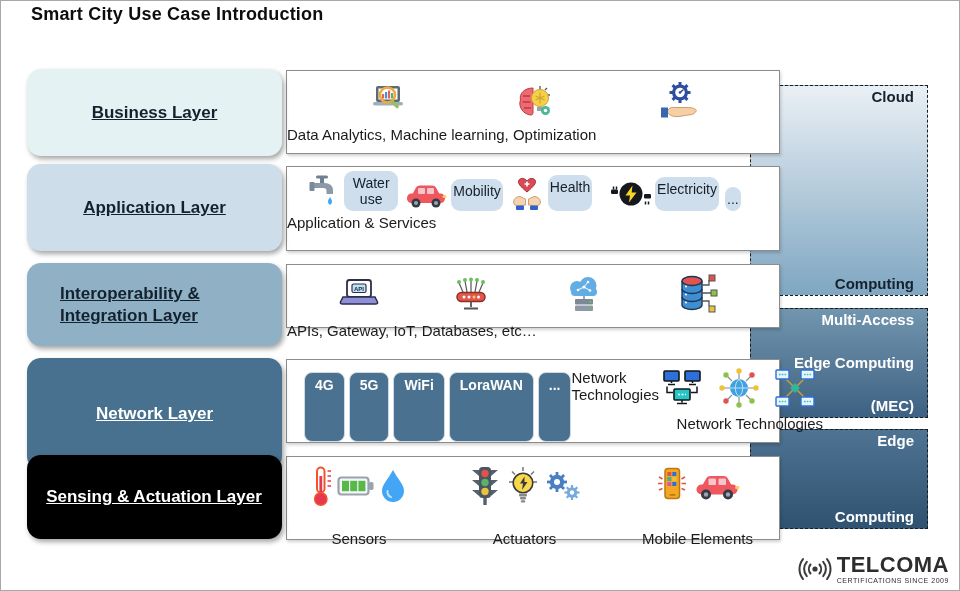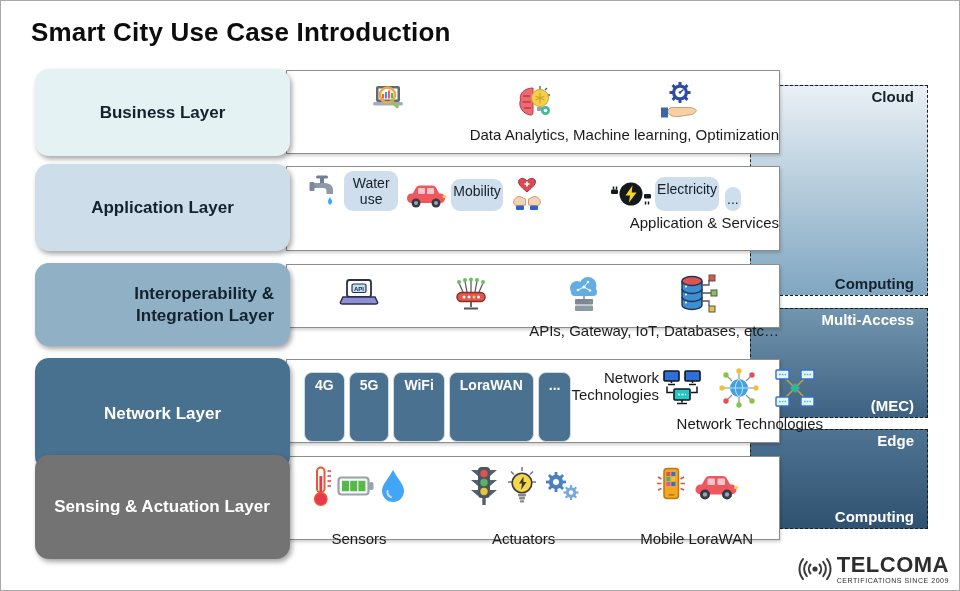--- a/index.html
+++ b/index.html
@@ -1,34 +1,34 @@
 <!DOCTYPE html>
 <html><head>
 <meta charset="utf-8">
 <style>
   html,body{margin:0;padding:0;background:#ffffff;}
   .canvas{
     position:relative;width:960px;height:591px;box-sizing:border-box;
     background:#fff;border:1px solid #a8a8a8;overflow:hidden;
     font-family:"Liberation Sans", sans-serif;color:#161616;
   }
-  .title{position:absolute;left:30px;top:16px;font-size:26px;font-weight:bold;color:#0d0d0d;letter-spacing:.2px;}
+  .title{position:absolute;left:30px;top:3px;font-size:18px;font-weight:bold;color:#0d0d0d;letter-spacing:.2px;}
 
   
   .label-box{
-    position:absolute;left:34px;width:255px;border-radius:14px;z-index:3;
-    display:flex;align-items:center;justify-content:center;text-align:right;
+    position:absolute;left:26px;width:255px;border-radius:14px;z-index:3;
+    display:flex;align-items:center;justify-content:center;text-align:left;
     font-weight:bold;font-size:17px;line-height:1.25;padding:0 16px;box-sizing:border-box;
-    box-shadow:2px 3px 5px rgba(0,0,0,.35);color:#14222e;
+    box-shadow:2px 3px 5px rgba(0,0,0,.35);color:#14222e;text-decoration:underline;
   }
   .lb-business{top:68px;height:87px;background:#e4f2f4;}
   .lb-application{top:163px;height:87px;background:#cddeea;}
   .lb-interoperability{top:262px;height:83px;background:#8fb0c5;padding-left:33px;}
   .lb-network{top:357px;height:112px;background:#47718f;color:#fff;}
-  .lb-sensing{top:454px;height:104px;background:#737373;color:#fff;padding-left:15px;}
+  .lb-sensing{top:454px;height:84px;background:#000000;color:#fff;padding-left:15px;}
 
   
   .right-box{
     position:absolute;left:749px;width:178px;z-index:1;box-sizing:border-box;
     border:1.6px dashed #1c1c1c;display:flex;flex-direction:column;justify-content:space-between;
     text-align:right;padding-right:13px;font-weight:bold;font-size:15px;line-height:1.45;
   }
   .rb-cloud{top:84px;height:211px;background:linear-gradient(#eaf0f5,#7fa6c1);color:#15222e;}
   .rb-mec{top:307px;height:110px;background:linear-gradient(#7296ae,#3d6182);color:#fff;}
   .rb-edge{top:428px;height:100px;background:linear-gradient(#4f7392,#2e5270);color:#fff;}
@@ -39,21 +39,21 @@
     position:absolute;left:285px;width:494px;z-index:2;box-sizing:border-box;
     background:#fff;border:1px solid #8d8d8d;box-shadow:1px 2px 3px rgba(0,0,0,.18);
     display:flex;flex-direction:column;
   }
   .cb-business{top:69px;height:84px;}
   .cb-application{top:165px;height:85px;}
   .cb-interoperability{top:263px;height:64px;}
   .cb-network{top:358px;height:84px;}
   .cb-sensing{top:455px;height:84px;}
 
-  .caption{font-size:15px;color:#1b1b1b;text-align:right;}
+  .caption{font-size:15px;color:#1b1b1b;text-align:left;}
 
   
   .biz-icons{display:flex;justify-content:center;align-items:flex-end;gap:104px;margin-top:7px;height:44px;}
   .cb-business .caption{margin-top:4px;}
 
   
   .app-cols{display:flex;align-items:flex-end;gap:6px;padding:4px 16px 0 16px;}
   .app-col{flex:1;display:flex;flex-direction:row;align-items:center;gap:3px;}
   .app-col.dots{flex:0 0 38px;}
   .pill-light{
@@ -99,20 +99,21 @@
 <div class="canvas">
 
   <div class="title">Smart City Use Case Introduction</div>
 
   <div class="right-box rb-cloud">
     <span class="rb-line">Cloud</span>
     <span class="rb-line">Computing</span>
   </div>
   <div class="right-box rb-mec">
     <span class="rb-line">Multi-Access</span>
+    <span class="rb-line">Edge Computing</span>
     <span class="rb-line">(MEC)</span>
   </div>
   <div class="right-box rb-edge">
     <span class="rb-line">Edge</span>
     <span class="rb-line">Computing</span>
   </div>
 
   <div class="label-box lb-business">Business Layer</div>
   <div class="label-box lb-application">Application Layer</div>
   <div class="label-box lb-interoperability">Interoperability &amp; Integration Layer</div>
@@ -200,20 +201,21 @@
         <span>
           <svg width="36" height="36" viewBox="0 0 36 36">
             <path d="M18 17 C11.5 11.5 8 8 10 5 C11.8 2.4 16 3.2 18 6 C20 3.2 24.2 2.4 26 5 C28 8 24.5 11.5 18 17 Z" fill="#d94a55" stroke="#a8303a" stroke-width="1"></path>
             <path d="M18 6.5 v5 M15.5 9 h5" stroke="#ffffff" stroke-width="1.6" fill="none"></path>
             <path d="M4.5 27 q1 -5.5 6.5 -5.5 l5.5 2.5 v6 l-8.5 1 q-3.5 -1 -3.5 -4 z" fill="#f6d2b3" stroke="#cf9f74" stroke-width="1"></path>
             <path d="M31.5 27 q-1 -5.5 -6.5 -5.5 l-5.5 2.5 v6 l8.5 1 q3.5 -1 3.5 -4 z" fill="#f6d2b3" stroke="#cf9f74" stroke-width="1"></path>
             <rect x="7" y="30.5" width="8" height="4.5" rx="1" fill="#2e62c9"></rect>
             <rect x="21" y="30.5" width="8" height="4.5" rx="1" fill="#2e62c9"></rect>
           </svg>
         </span>
+        <span class="pill-light">Health</span>
       </div>
       <div class="app-col">
         <span>
           <svg width="42" height="34" viewBox="0 0 42 34">
             <path d="M3.5 12.5 v-3 M6.5 12.5 v-3" stroke="#15181c" stroke-width="1.5"></path>
             <path d="M35.5 24.5 v3 M38.5 24.5 v3" stroke="#15181c" stroke-width="1.5"></path>
             <rect x="1" y="12.5" width="7" height="4.5" rx="1.2" fill="#15181c"></rect>
             <rect x="34" y="17" width="7" height="4.5" rx="1.2" fill="#15181c"></rect>
             <circle cx="21" cy="17" r="11.5" fill="#15181c"></circle>
             <path d="M22.5 8.5 L15.5 18.5 h4.5 L19 25.5 L26.5 15.5 h-4.8 Z" fill="#f7d724"></path>
@@ -458,21 +460,21 @@
               <rect x="15.5" y="9.5" width="7.5" height="6.5" rx="1" fill="#f6c6ce"></rect>
               <rect x="25.5" y="9.5" width="7.5" height="6.5" rx="1" fill="#f6c6ce"></rect>
               <rect x="42" y="17" width="4.5" height="3" rx="1.5" fill="#f7d154"></rect>
               <circle cx="13" cy="25.5" r="5" fill="#333a44"></circle>
                 <circle cx="13" cy="25.5" r="2.2" fill="#9aa4ae"></circle>
               <circle cx="35" cy="25.5" r="5" fill="#333a44"></circle>
                 <circle cx="35" cy="25.5" r="2.2" fill="#9aa4ae"></circle>
             </svg>
           </span>
         </div>
-        <div class="caption">Mobile LoraWAN</div>
+        <div class="caption">Mobile Elements</div>
       </div>
     </div>
   </div>
 
   <div class="logo">
     <span>
       <svg width="38" height="30" viewBox="0 0 38 30">
         <circle cx="19" cy="15" r="2.6" fill="#3a3a3a"></circle>
         <g stroke="#3a3a3a" stroke-width="2" fill="none" stroke-linecap="round">
           <path d="M14.5 10.5 a7 7 0 0 0 0 9"></path>

